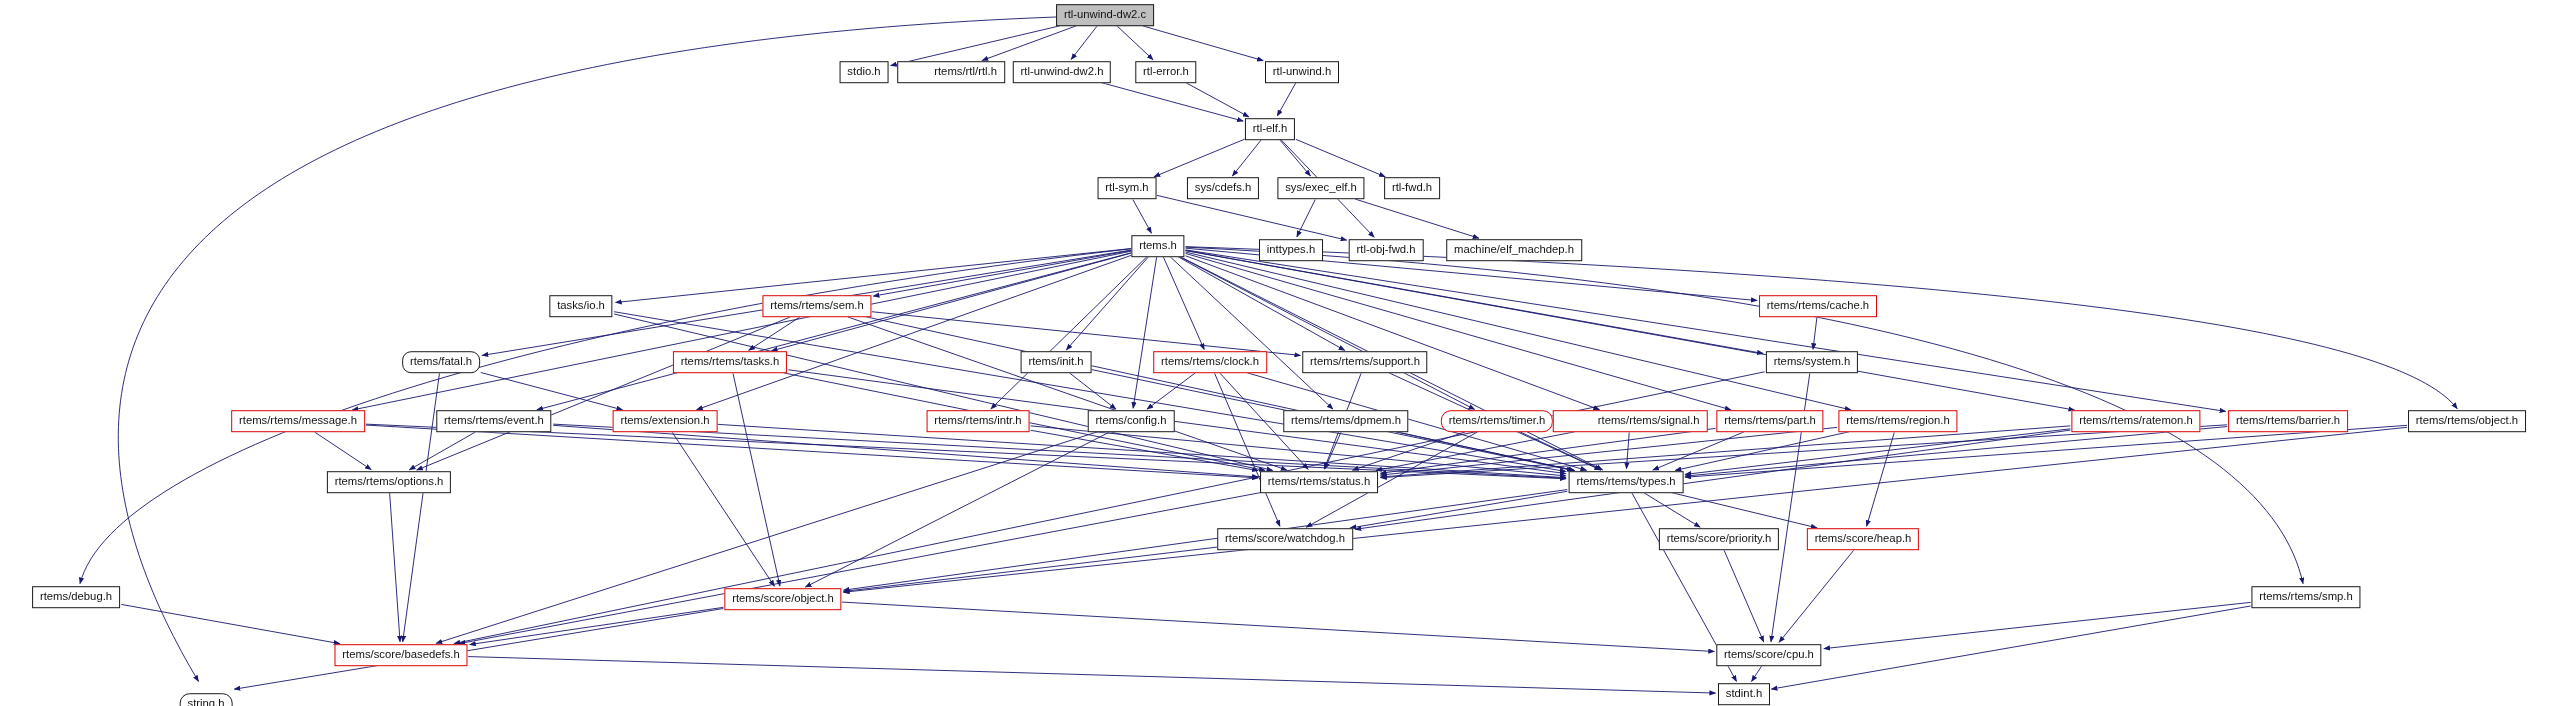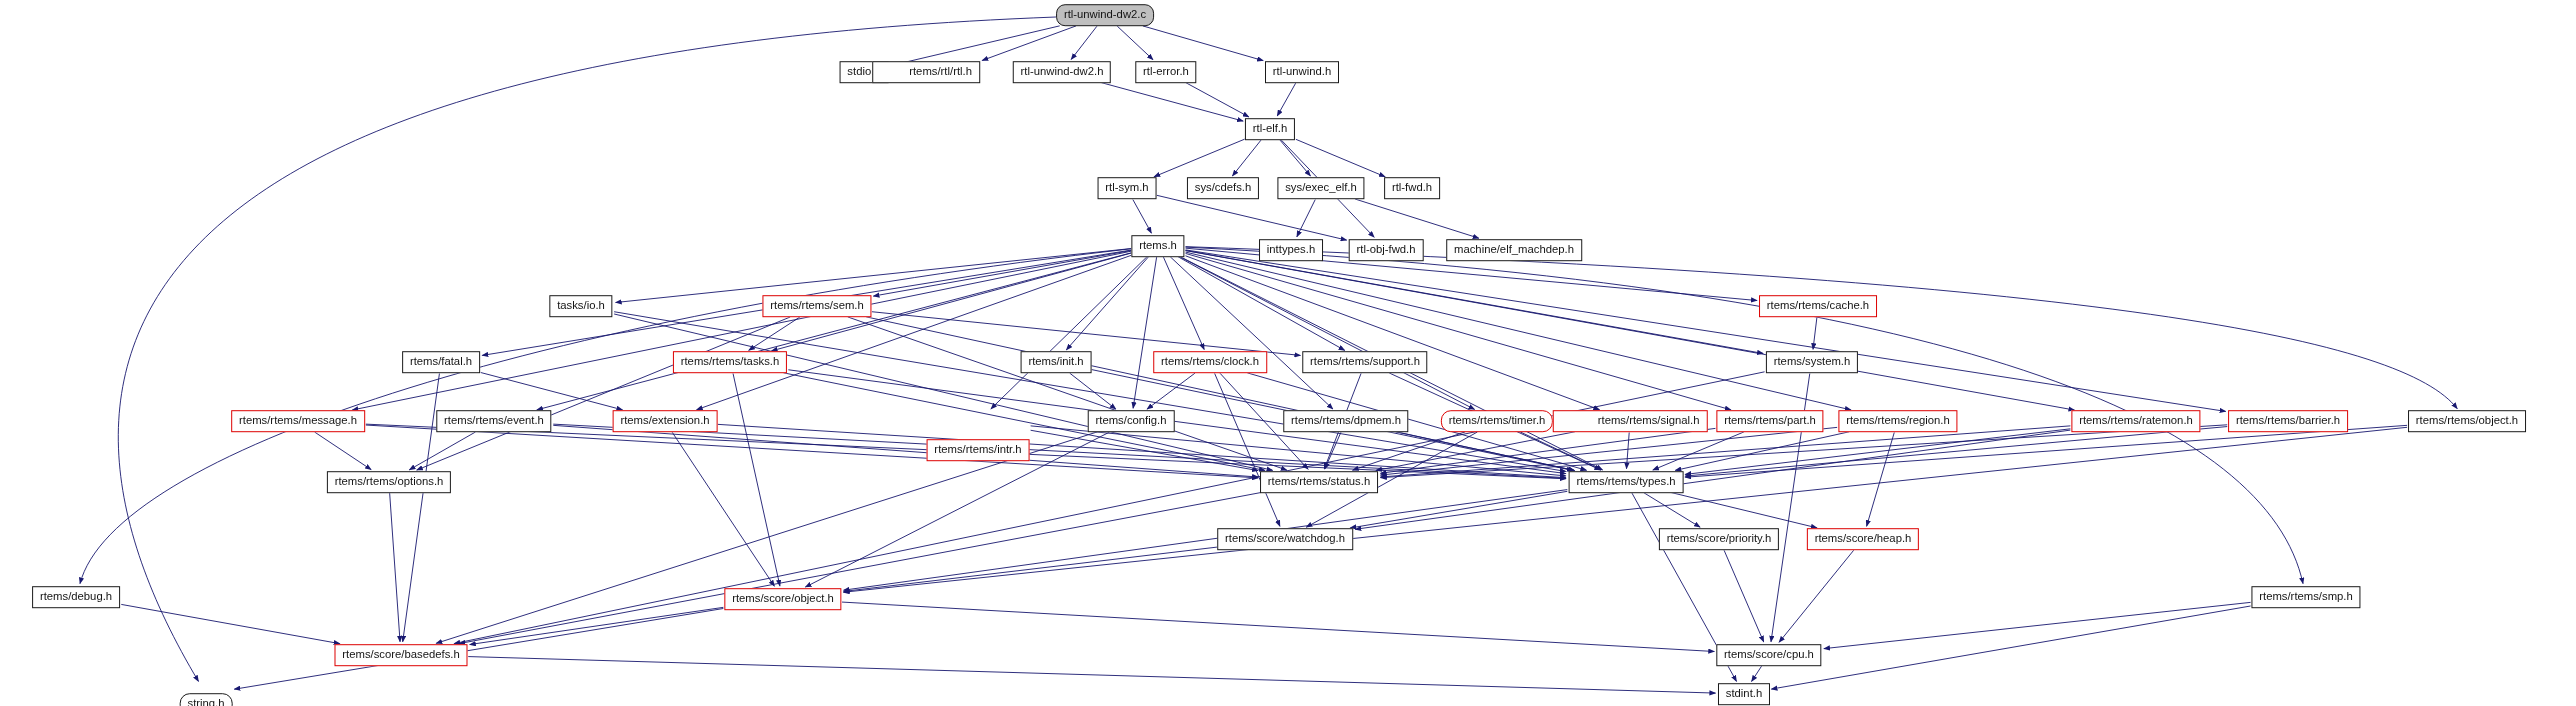--- a/index.html
+++ b/index.html
@@ -144,48 +144,48 @@
       <path d="M2452.0,727.8 L2353.2,849.7" fill="none" stroke="#191970" stroke-width="1.2" marker-end="url(#arrow)"></path>
       <path d="M956.5,803.5 L621.0,852.7" fill="none" stroke="#191970" stroke-width="1.2" marker-end="url(#arrow)"></path>
       <path d="M1113.5,796.5 L2267.5,861.9" fill="none" stroke="#191970" stroke-width="1.2" marker-end="url(#arrow)"></path>
       <path d="M956.5,805.0 L309.5,911.8" fill="none" stroke="#191970" stroke-width="1.2" marker-end="url(#arrow)"></path>
       <path d="M160.0,799.6 L449.0,851.5" fill="none" stroke="#191970" stroke-width="1.2" marker-end="url(#arrow)"></path>
       <path d="M2977.0,796.9 L2412.5,858.1" fill="none" stroke="#191970" stroke-width="1.2" marker-end="url(#arrow)"></path>
       <path d="M2977.0,801.7 L2343.0,911.6" fill="none" stroke="#191970" stroke-width="1.2" marker-end="url(#arrow)"></path>
       <path d="M619.0,868.6 L2269.0,916.9" fill="none" stroke="#191970" stroke-width="1.2" marker-end="url(#arrow)"></path>
       <path d="M2330.3,880.8 L2316.8,901.5" fill="none" stroke="#191970" stroke-width="1.2" marker-end="url(#arrow)"></path>
     </svg>
-<div class="node root" style="left: 1105px; top: 15px; border-radius: 9px;">rtl-unwind-dw2.c</div>
+<div class="node root" style="left: 1105px; top: 15px;">rtl-unwind-dw2.c</div>
     <div class="node" style="left: 864px; top: 72px;">stdio.h</div>
-    <div class="node" style="left: 926px; top: 72px; padding-left: 36px;">rtems/rtl/rtl.h</div>
+    <div class="node" style="left: 951px; top: 72px; padding-left: 36px;">rtems/rtl/rtl.h</div>
     <div class="node" style="left: 1062px; top: 72px;">rtl-unwind-dw2.h</div>
     <div class="node" style="left: 1166px; top: 72px;">rtl-error.h</div>
     <div class="node" style="left: 1302px; top: 72px;">rtl-unwind.h</div>
     <div class="node" style="left: 1270px; top: 129px;">rtl-elf.h</div>
     <div class="node" style="left: 1127px; top: 188px;">rtl-sym.h</div>
     <div class="node" style="left: 1223px; top: 188px;">sys/cdefs.h</div>
     <div class="node" style="left: 1321px; top: 188px;">sys/exec_elf.h</div>
     <div class="node" style="left: 1412px; top: 188px;">rtl-fwd.h</div>
     <div class="node" style="left: 1158px; top: 246px;">rtems.h</div>
     <div class="node" style="left: 1291px; top: 250px;">inttypes.h</div>
     <div class="node" style="left: 1386px; top: 250px;">rtl-obj-fwd.h</div>
     <div class="node" style="left: 1514px; top: 250px;">machine/elf_machdep.h</div>
     <div class="node" style="left: 581px; top: 306px;">tasks/io.h</div>
     <div class="node red" style="left: 817px; top: 306px;">rtems/rtems/sem.h</div>
     <div class="node red" style="left: 1818px; top: 306px;">rtems/rtems/cache.h</div>
-    <div class="node" style="left: 441px; top: 362px;">rtems/fatal.h</div>
+    <div class="node" style="left: 441px; top: 362px; border-radius: 9px;">rtems/fatal.h</div>
     <div class="node red" style="left: 730px; top: 362px;">rtems/rtems/tasks.h</div>
     <div class="node" style="left: 1056px; top: 362px;">rtems/init.h</div>
     <div class="node red" style="left: 1210px; top: 362px;">rtems/rtems/clock.h</div>
     <div class="node" style="left: 1365px; top: 362px;">rtems/rtems/support.h</div>
     <div class="node" style="left: 1812px; top: 362px;">rtems/system.h</div>
     <div class="node red" style="left: 298px; top: 421px;">rtems/rtems/message.h</div>
     <div class="node" style="left: 494px; top: 421px;">rtems/rtems/event.h</div>
     <div class="node red" style="left: 665px; top: 421px;">rtems/extension.h</div>
-    <div class="node red" style="left: 978px; top: 421px; margin-top: 29px;">rtems/rtems/intr.h</div>
+    <div class="node red" style="left: 978px; top: 421px;">rtems/rtems/intr.h</div>
     <div class="node" style="left: 1131px; top: 421px;">rtems/config.h</div>
     <div class="node" style="left: 1346px; top: 421px;">rtems/rtems/dpmem.h</div>
     <div class="node red" style="left: 1497px; top: 421px; border-radius: 10px;">rtems/rtems/timer.h</div>
     <div class="node red" style="left: 1630px; top: 421px; padding-left: 44px;">rtems/rtems/signal.h</div>
     <div class="node red" style="left: 1770px; top: 421px;">rtems/rtems/part.h</div>
     <div class="node red" style="left: 1898px; top: 421px;">rtems/rtems/region.h</div>
     <div class="node red" style="left: 2136px; top: 421px;">rtems/rtems/ratemon.h</div>
     <div class="node red" style="left: 2288px; top: 421px;">rtems/rtems/barrier.h</div>
     <div class="node" style="left: 2467px; top: 421px;">rtems/rtems/object.h</div>
     <div class="node" style="left: 389px; top: 482px;">rtems/rtems/options.h</div>

